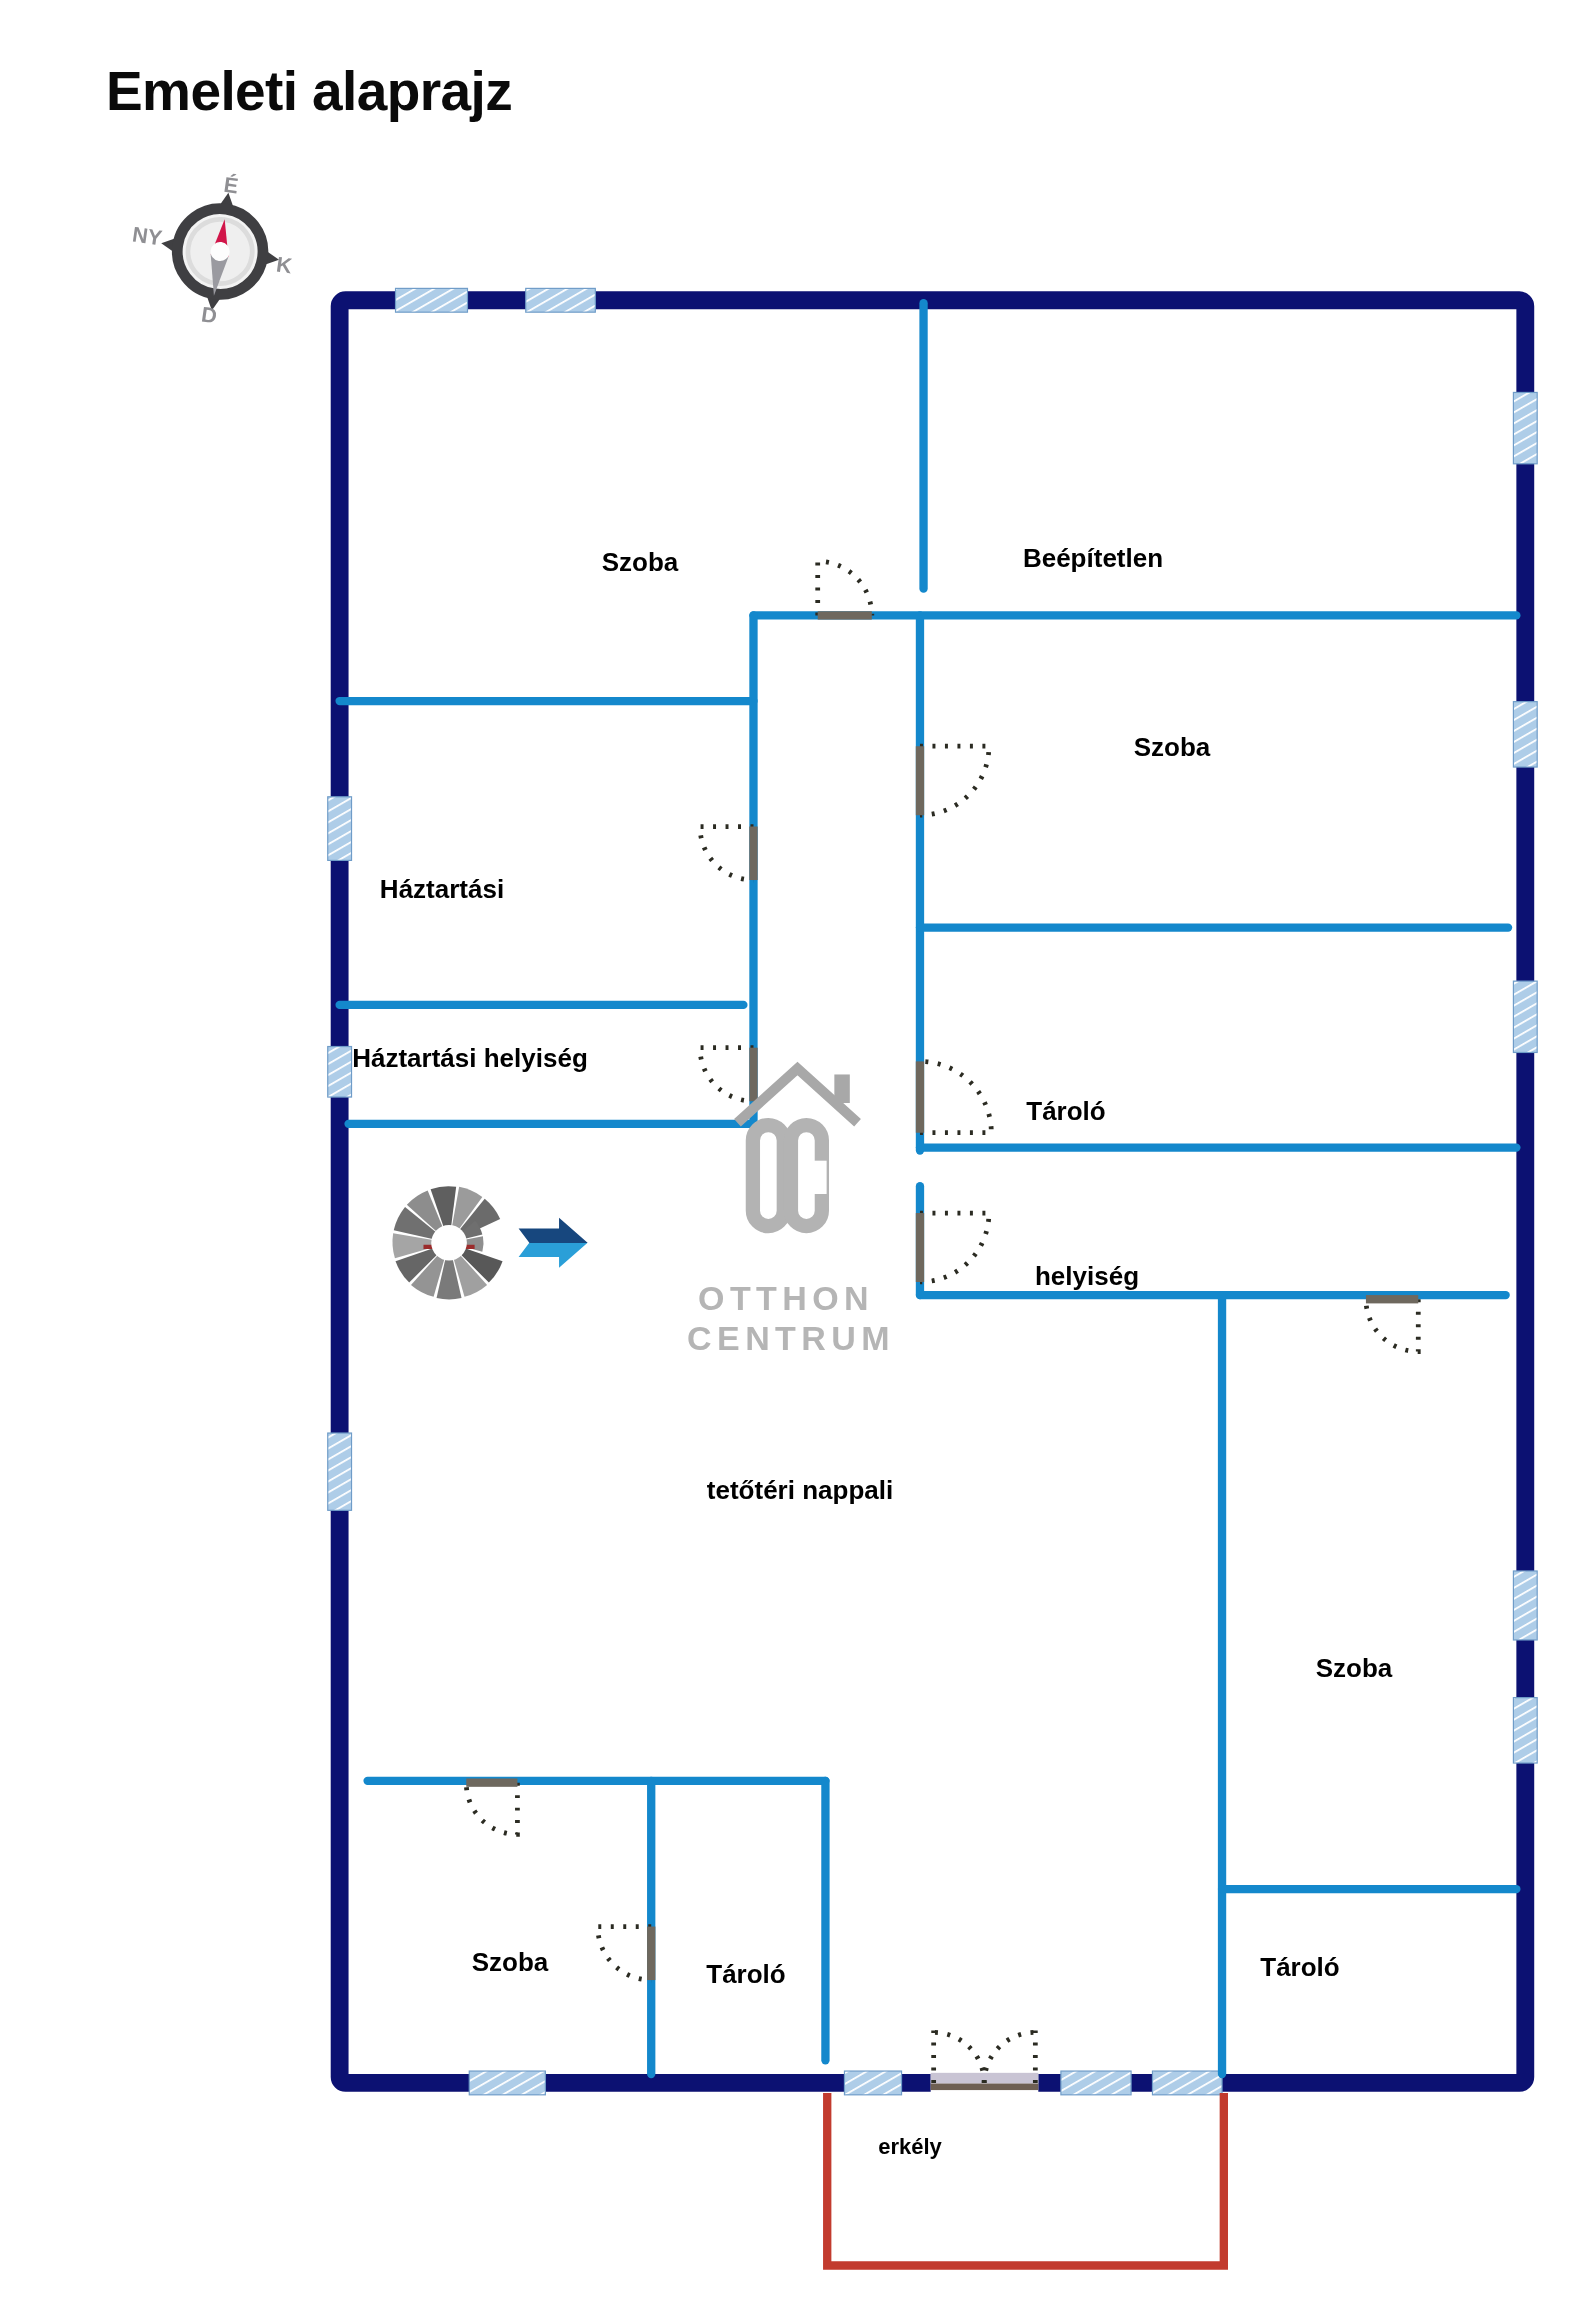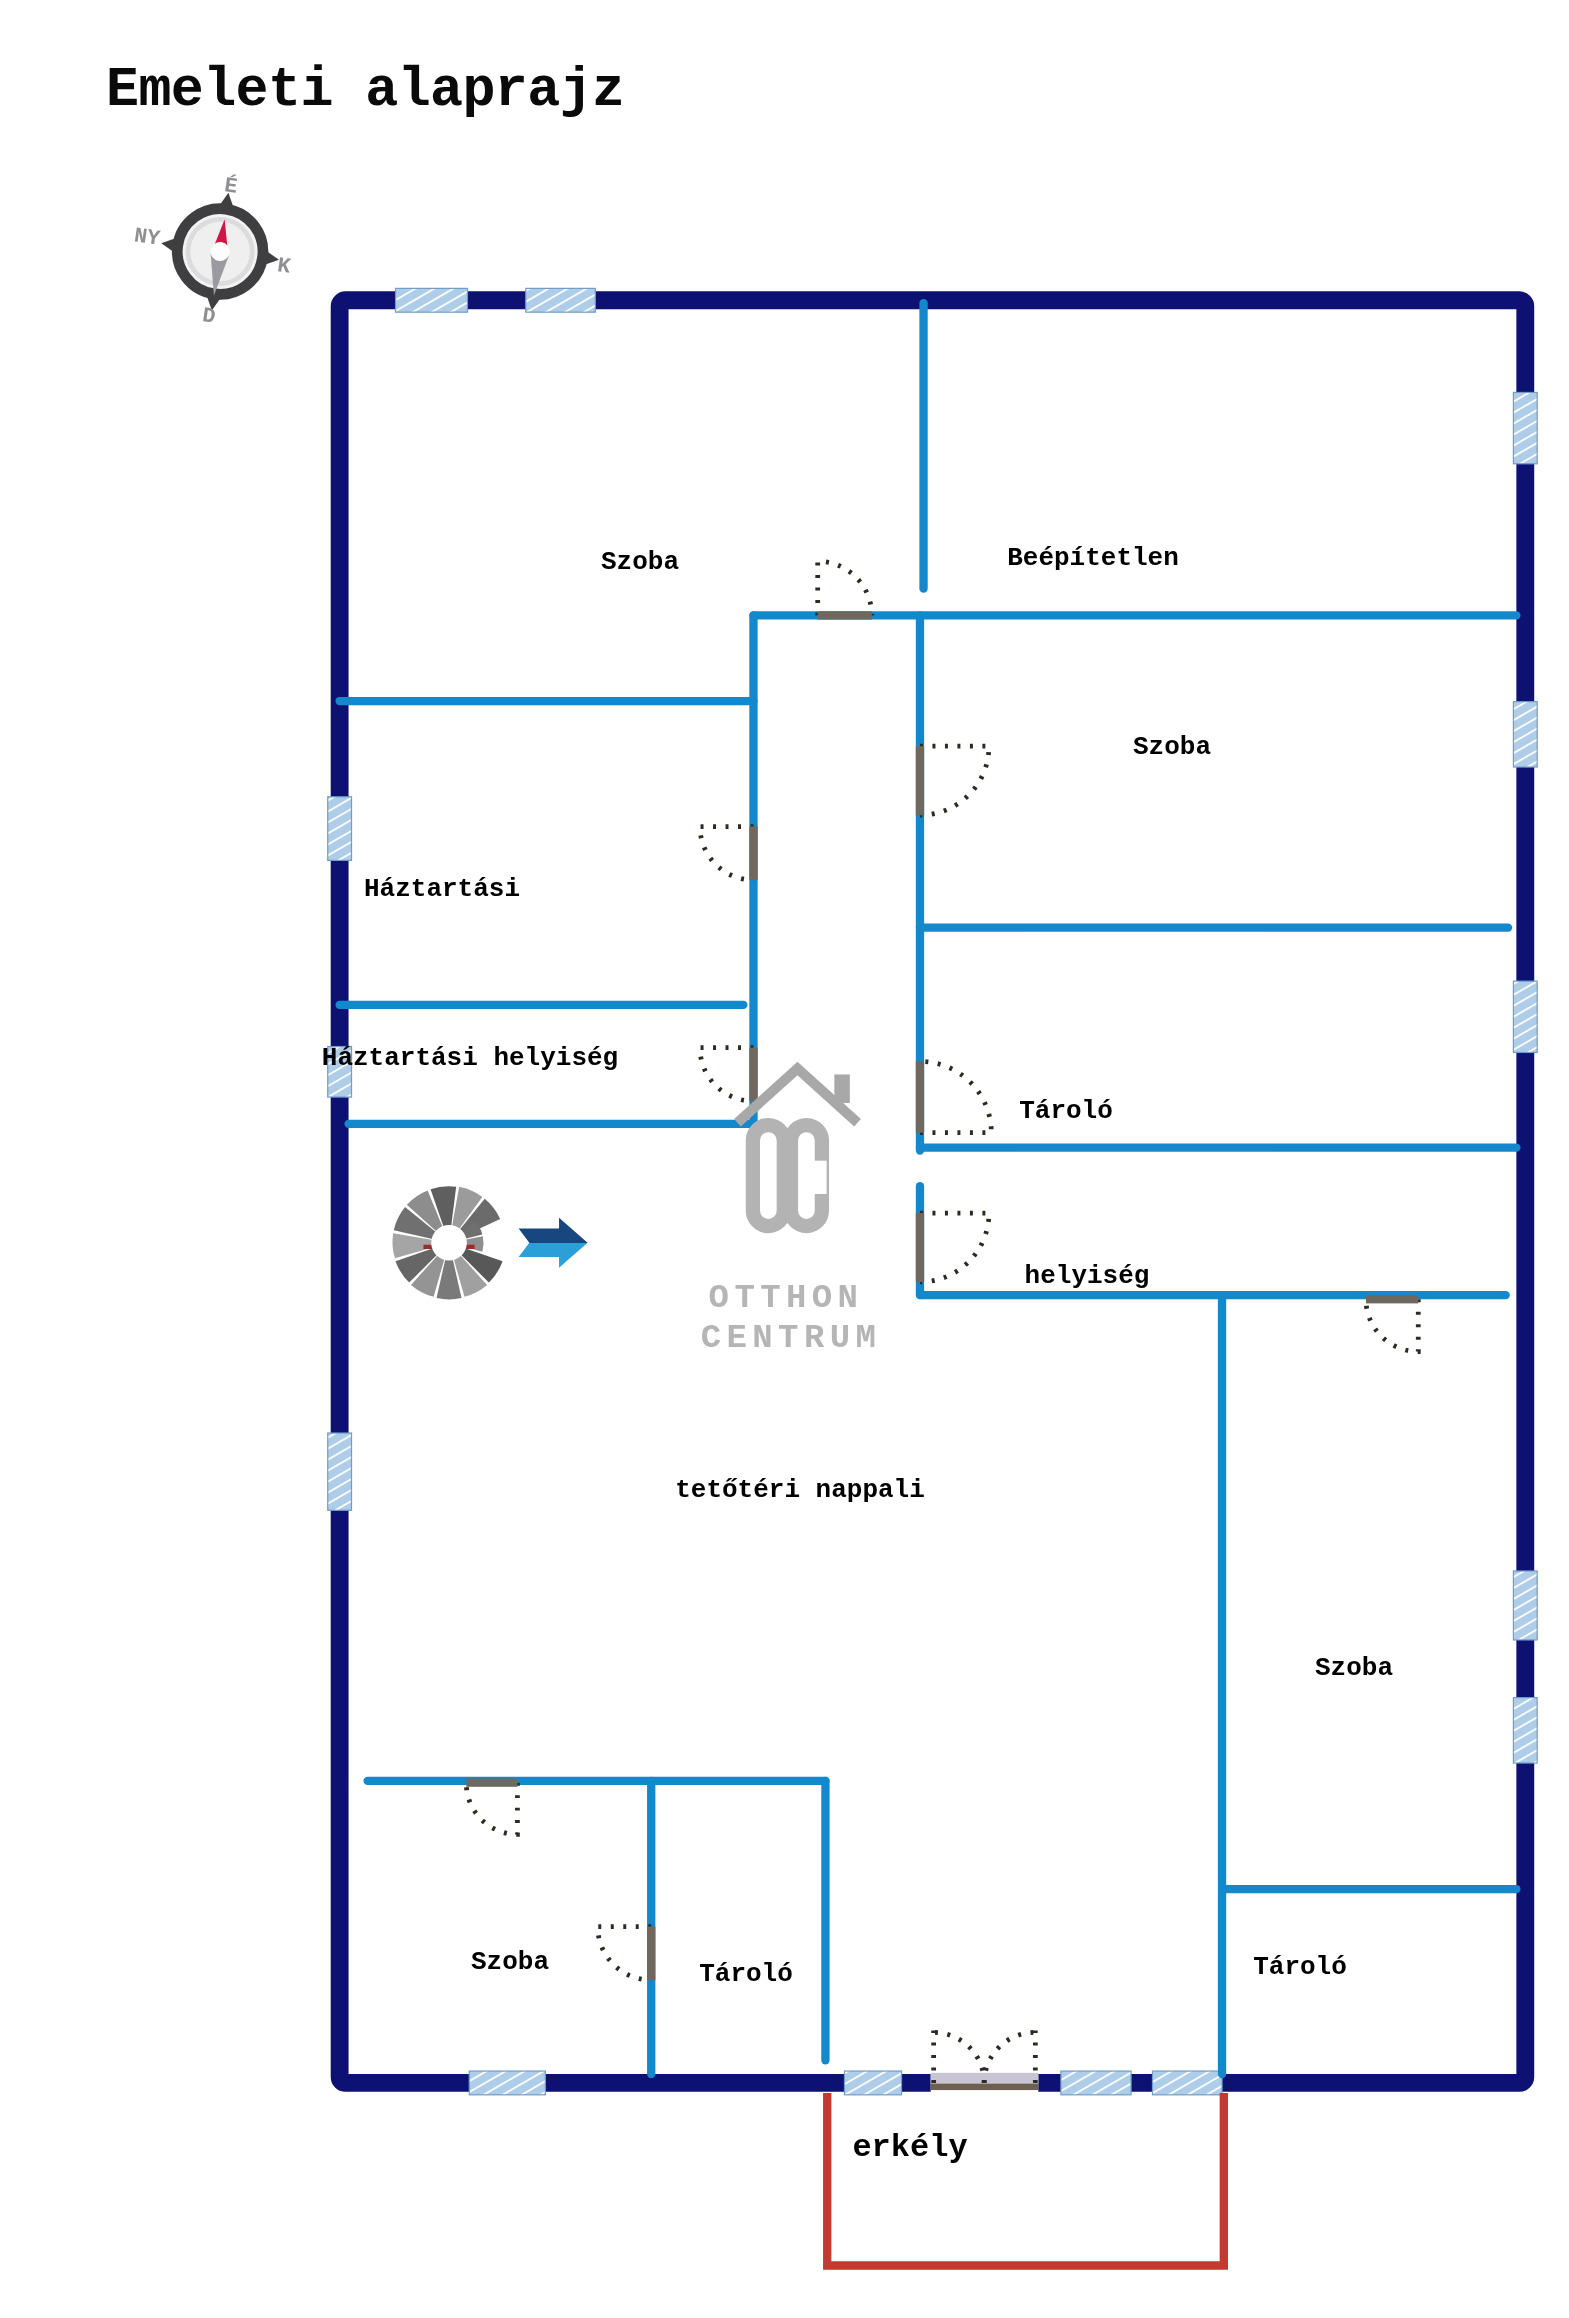--- a/index.html
+++ b/index.html
@@ -1,21 +1,21 @@
 <!DOCTYPE html>
 <html style="font-size:9.5px"><head>
 <meta charset="utf-8">
 <style>
   html,body{margin:0;padding:0;background:#ffffff;}
   #canvas{position:relative;width:1570px;height:2319px;background:#ffffff;overflow:hidden;
-          font-family:Liberation Mono, monospace;}
+          font-family:Liberation Sans, sans-serif;}
   #plan-svg{position:absolute;left:0;top:0;}
   .lbl{position:absolute;transform:translate(-50%,-50%);color:#000;font-weight:bold;
        font-size:26px;white-space:nowrap;letter-spacing:0px;}
-  .lbl-small{font-size:32px;}
+  .lbl-small{font-size:22px;}
   #page-title{position:absolute;left:106px;top:59px;font-size:55px;font-weight:bold;color:#0a0a0a;
        letter-spacing:-0.6px;white-space:nowrap;}
   #disclaimer{position:absolute;left:68px;top:2159px;font-size:52px;font-weight:bold;color:#0a0a0a;
        white-space:nowrap;}
   .compass-letter{position:absolute;transform:translate(-50%,-50%) rotate(8deg);color:#8f8f93;
        font-weight:bold;font-size:21.4px;}
   .wm-text{position:absolute;transform:translate(-50%,-50%);color:#b5b5b5;font-weight:bold;
        font-size:34px;letter-spacing:5.4px;white-space:nowrap;margin-top:29px;}
 </style>
 </head>

